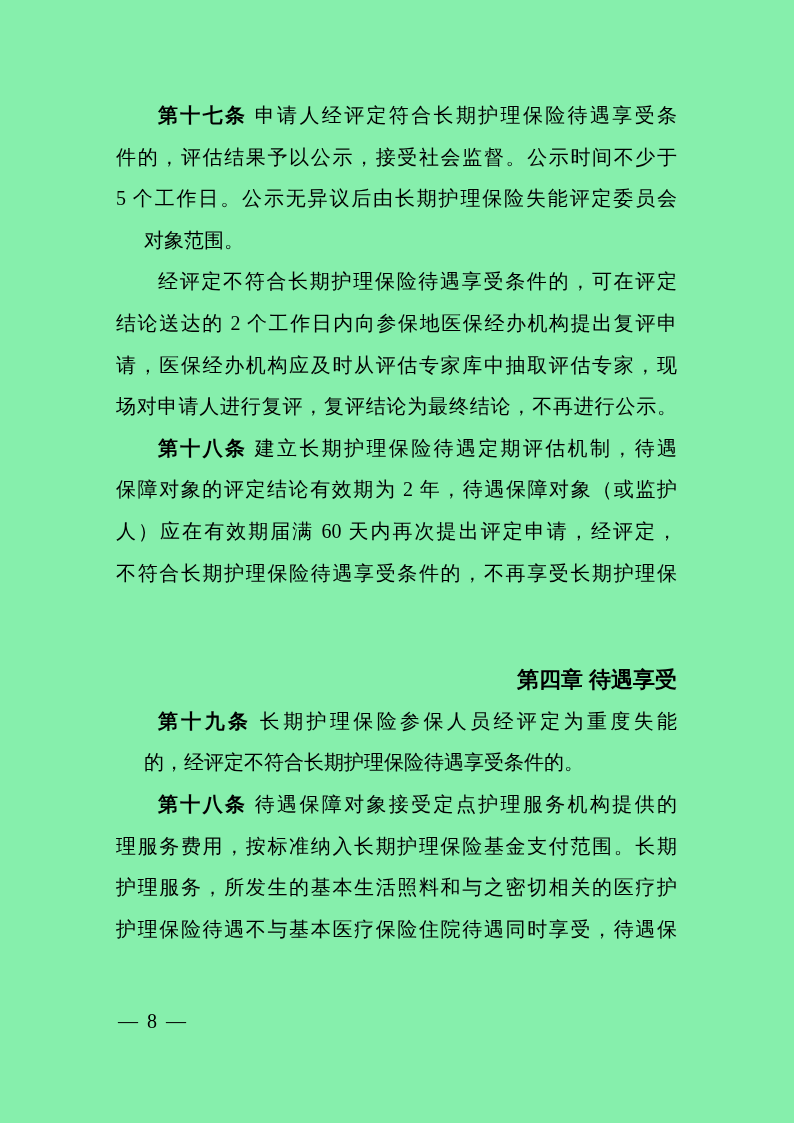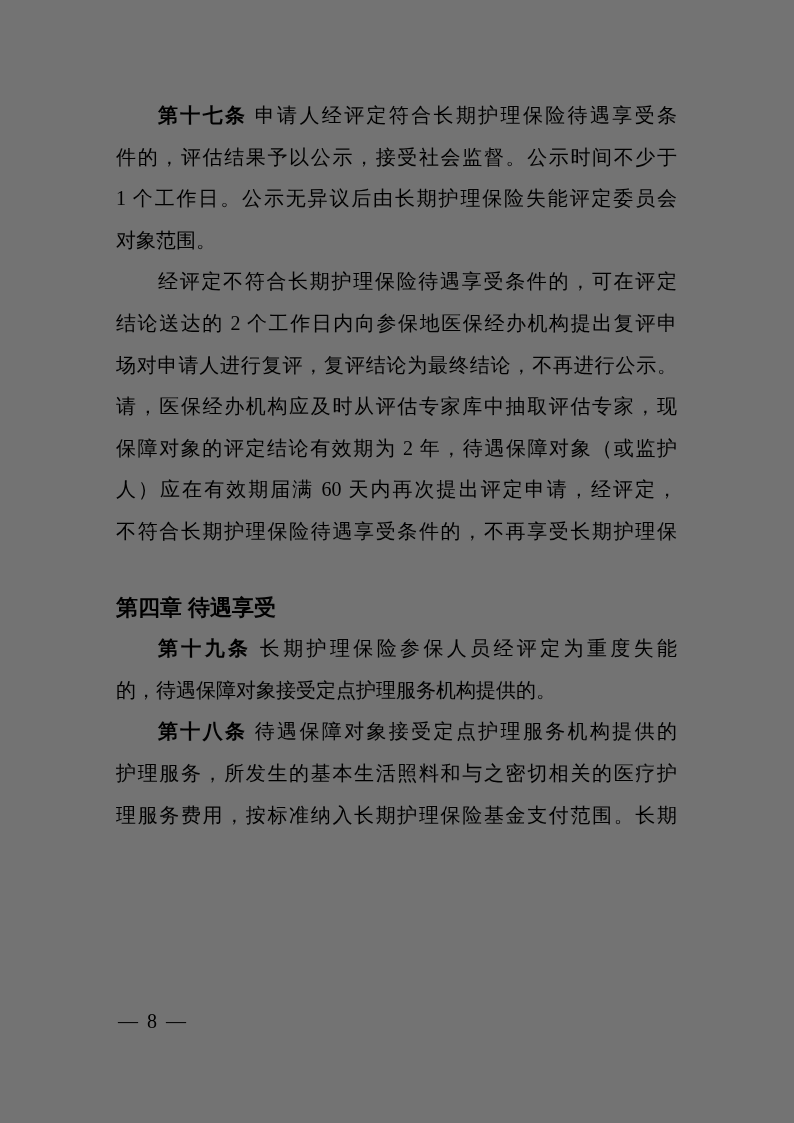--- a/index.html
+++ b/index.html
@@ -4,21 +4,21 @@
 <style>
   html, body {
     margin: 0;
     padding: 0;
     background: #ffffff;
   }
   .page {
     position: relative;
     width: 794px;
     height: 1123px;
-    background: #737373;
+    background: #86efac;
     overflow: hidden;
     color: #000000;
     font-family: "Liberation Serif", "DejaVu Serif", serif;
     text-decoration: underline;
   }
   .content {
     position: absolute;
     left: 116px;
     top: 95px;
     width: 561px;
@@ -34,71 +34,74 @@
     text-align: justify;
     text-align-last: justify;
     overflow: hidden;
   }
   .line.first {
     padding-left: 42px;
   }
   .line.last-left {
     text-align: left;
     text-align-last: left;
+    margin-left: 28px;
   }
   .lead {
     font-weight: bold;
     font-family: "Liberation Sans", "DejaVu Sans", sans-serif;
   }
   .chapter-heading {
     font-size: 22px;
     font-weight: bold;
     font-family: "Liberation Sans", "DejaVu Sans", sans-serif;
     height: 41.6px;
     line-height: 41.6px;
-    margin-top: 34px;
-    text-align: left;
+    margin-top: 65px;
+    text-align: right;
   }
   .footer {
     position: absolute;
     left: 118px;
     top: 1008px;
     height: 26px;
     line-height: 26px;
     font-size: 20px;
     letter-spacing: 2px;
   }
 </style>
 </head>
 <body>
 
 <div class="page">
   <div class="content">
       <div class="paragraph">
         <div class="line first"><span class="lead">第十七条</span> 申请人经评定符合长期护理保险待遇享受条</div>
         <div class="line">件的，评估结果予以公示，接受社会监督。公示时间不少于</div>
-        <div class="line">1 个工作日。公示无异议后由长期护理保险失能评定委员会</div>
+        <div class="line">5 个工作日。公示无异议后由长期护理保险失能评定委员会</div>
         <div class="line last-left">对象范围。</div>
       </div>
       <div class="paragraph">
         <div class="line first">经评定不符合长期护理保险待遇享受条件的，可在评定</div>
         <div class="line">结论送达的 2 个工作日内向参保地医保经办机构提出复评申</div>
+        <div class="line">请，医保经办机构应及时从评估专家库中抽取评估专家，现</div>
         <div class="line">场对申请人进行复评，复评结论为最终结论，不再进行公示。</div>
-        <div class="line">请，医保经办机构应及时从评估专家库中抽取评估专家，现</div>
       </div>
       <div class="paragraph">
+        <div class="line first"><span class="lead">第十八条</span> 建立长期护理保险待遇定期评估机制，待遇</div>
         <div class="line">保障对象的评定结论有效期为 2 年，待遇保障对象（或监护</div>
         <div class="line">人）应在有效期届满 60 天内再次提出评定申请，经评定，</div>
         <div class="line">不符合长期护理保险待遇享受条件的，不再享受长期护理保</div>
       </div>
       <div class="chapter-heading">第四章 待遇享受</div>
       <div class="paragraph">
         <div class="line first"><span class="lead">第十九条</span> 长期护理保险参保人员经评定为重度失能</div>
-        <div class="line last-left">的，待遇保障对象接受定点护理服务机构提供的。</div>
+        <div class="line last-left">的，经评定不符合长期护理保险待遇享受条件的。</div>
       </div>
       <div class="paragraph">
         <div class="line first"><span class="lead">第十八条</span> 待遇保障对象接受定点护理服务机构提供的</div>
+        <div class="line">理服务费用，按标准纳入长期护理保险基金支付范围。长期</div>
         <div class="line">护理服务，所发生的基本生活照料和与之密切相关的医疗护</div>
-        <div class="line">理服务费用，按标准纳入长期护理保险基金支付范围。长期</div>
+        <div class="line">护理保险待遇不与基本医疗保险住院待遇同时享受，待遇保</div>
       </div>
     </div>
   <div class="footer">— 8 —</div>
 </div>
 
 </body></html>

